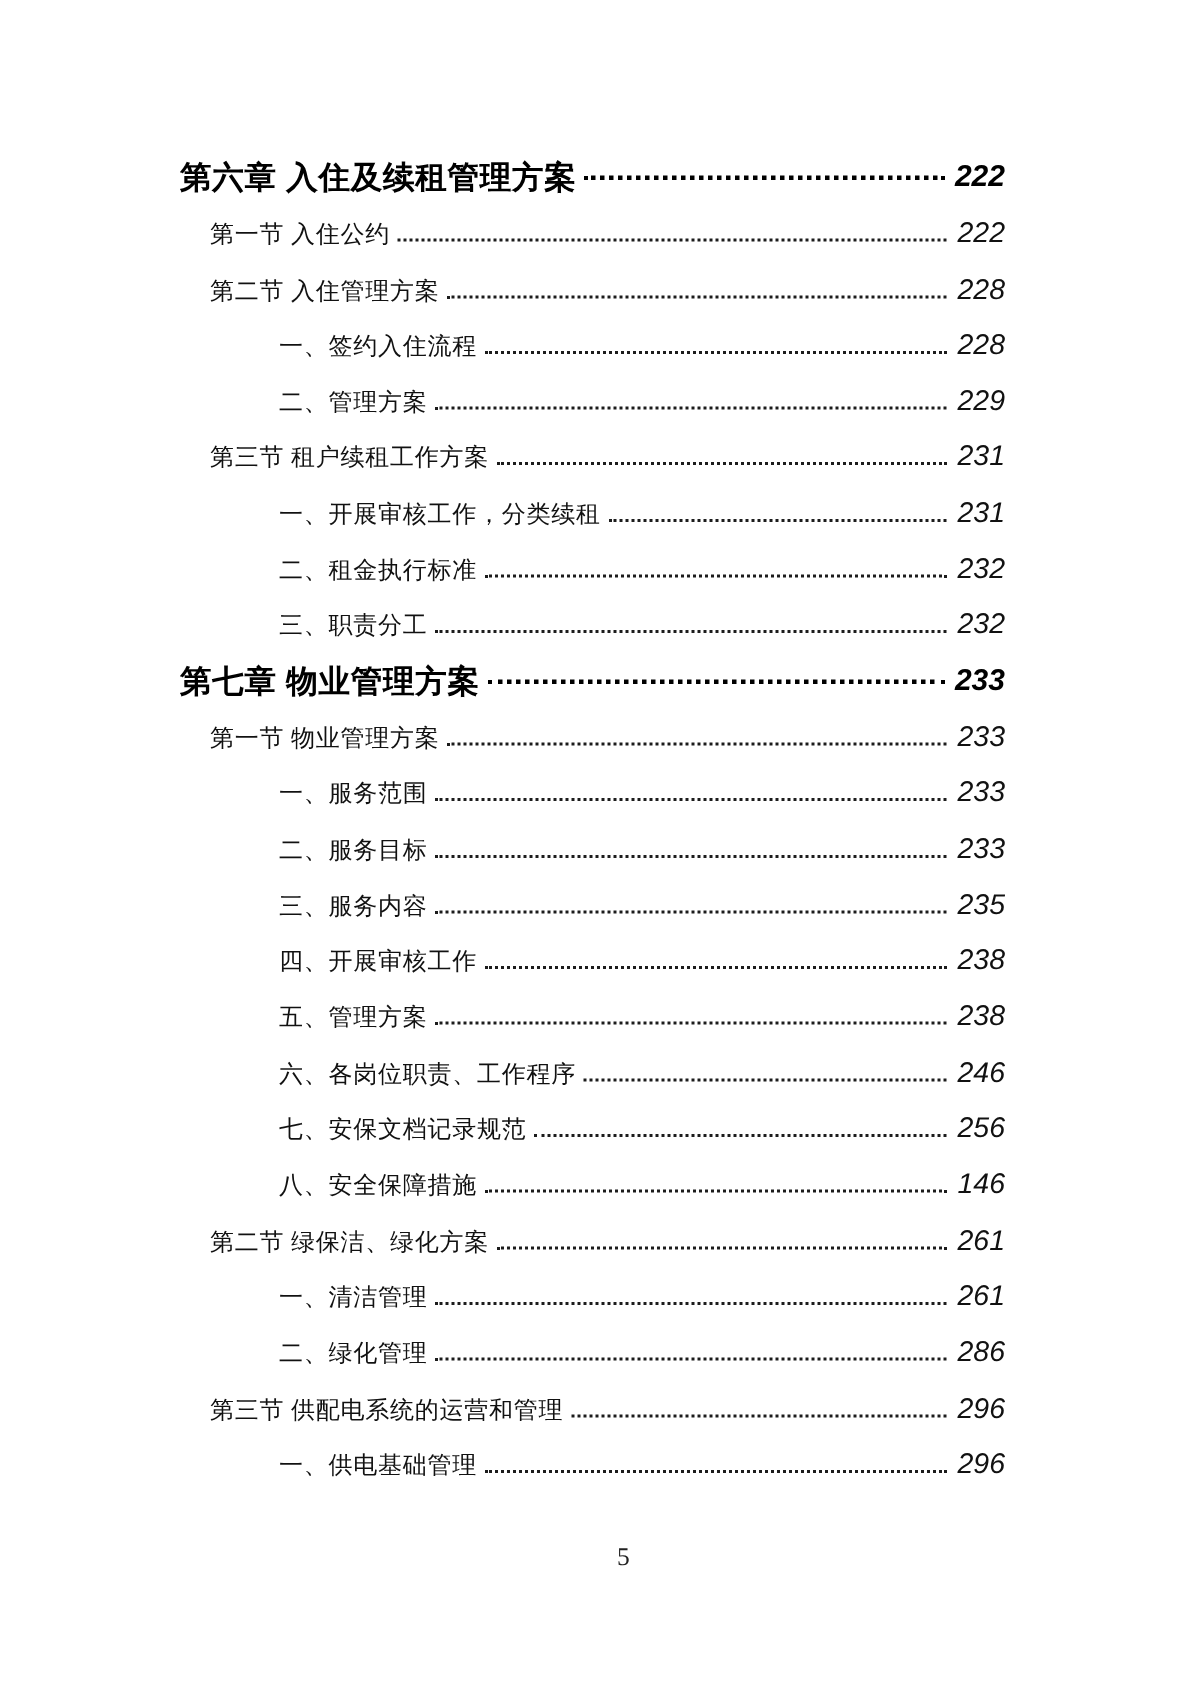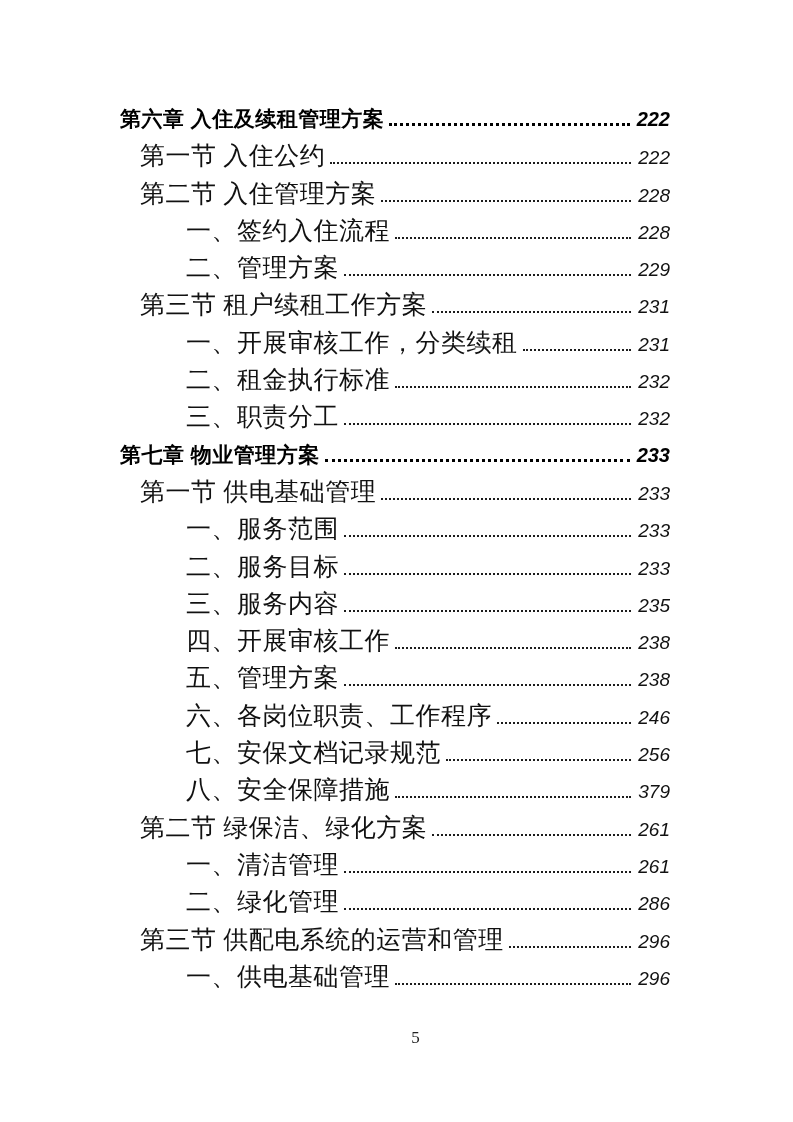--- a/index.html
+++ b/index.html
@@ -28,21 +28,21 @@
   }
   .toc-row {
     display: flex;
     align-items: baseline;
     height: 37.3px;
     line-height: 37.3px;
     white-space: nowrap;
     overflow: hidden;
   }
   .toc-title {
-    font-size: 25px;
+    font-size: 16px;
     letter-spacing: 0.5px;
     flex: 0 0 auto;
   }
   .toc-leader {
     flex: 1 1 auto;
     border-bottom: 2px dotted #1c1c1c;
     margin: 0 7px 0 5px;
     min-width: 20px;
   }
   .toc-page {
@@ -61,21 +61,21 @@
     border-bottom-width: 3px;
     border-bottom-color: #000000;
   }
   .level-chapter .toc-page {
     font-weight: 700;
     font-size: 20px;
   }
   .level-chapter .toc-title,
   .level-chapter .toc-page { color: #000000; }
   
-  .level-chapter { padding-left: 0; }
+  .level-chapter { padding-left: 0; align-items: center; }
   .level-section { padding-left: 20px; }
   .level-item    { padding-left: 66px; }
 
   .footer {
     position: absolute;
     top: 1028px;
     left: 0;
     width: 100%;
     text-align: center;
   }
@@ -136,21 +136,21 @@
     <span class="toc-title">三、职责分工</span>
     <span class="toc-leader"></span>
     <span class="toc-page">232</span>
   </div>
       <div class="toc-row level-chapter">
     <span class="toc-title">第七章 物业管理方案</span>
     <span class="toc-leader"></span>
     <span class="toc-page">233</span>
   </div>
       <div class="toc-row level-section">
-    <span class="toc-title">第一节 供电基础管理</span>
+    <span class="toc-title">第一节 物业管理方案</span>
     <span class="toc-leader"></span>
     <span class="toc-page">233</span>
   </div>
       <div class="toc-row level-item">
     <span class="toc-title">一、服务范围</span>
     <span class="toc-leader"></span>
     <span class="toc-page">233</span>
   </div>
       <div class="toc-row level-item">
     <span class="toc-title">二、服务目标</span>
@@ -178,21 +178,21 @@
     <span class="toc-page">246</span>
   </div>
       <div class="toc-row level-item">
     <span class="toc-title">七、安保文档记录规范</span>
     <span class="toc-leader"></span>
     <span class="toc-page">256</span>
   </div>
       <div class="toc-row level-item">
     <span class="toc-title">八、安全保障措施</span>
     <span class="toc-leader"></span>
-    <span class="toc-page">379</span>
+    <span class="toc-page">146</span>
   </div>
       <div class="toc-row level-section">
     <span class="toc-title">第二节 绿保洁、绿化方案</span>
     <span class="toc-leader"></span>
     <span class="toc-page">261</span>
   </div>
       <div class="toc-row level-item">
     <span class="toc-title">一、清洁管理</span>
     <span class="toc-leader"></span>
     <span class="toc-page">261</span>

